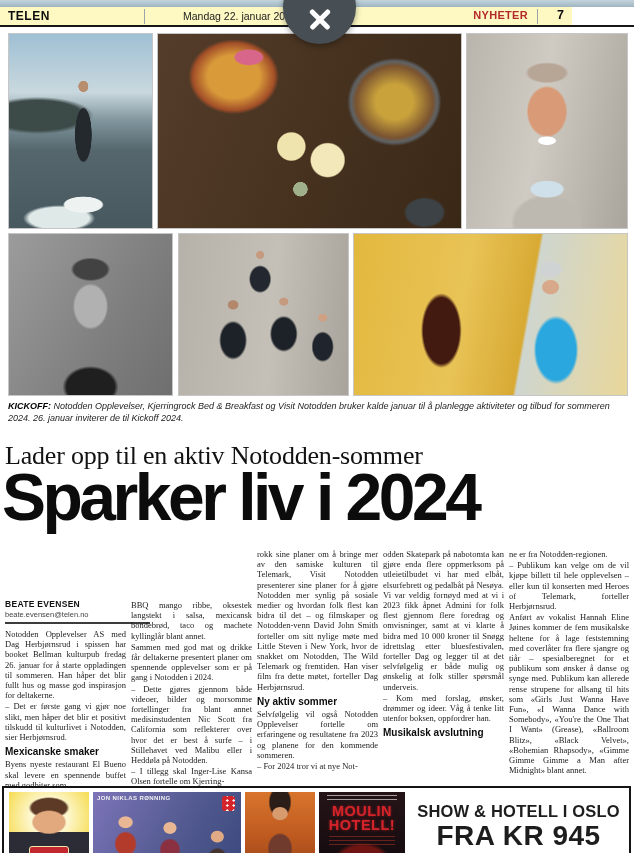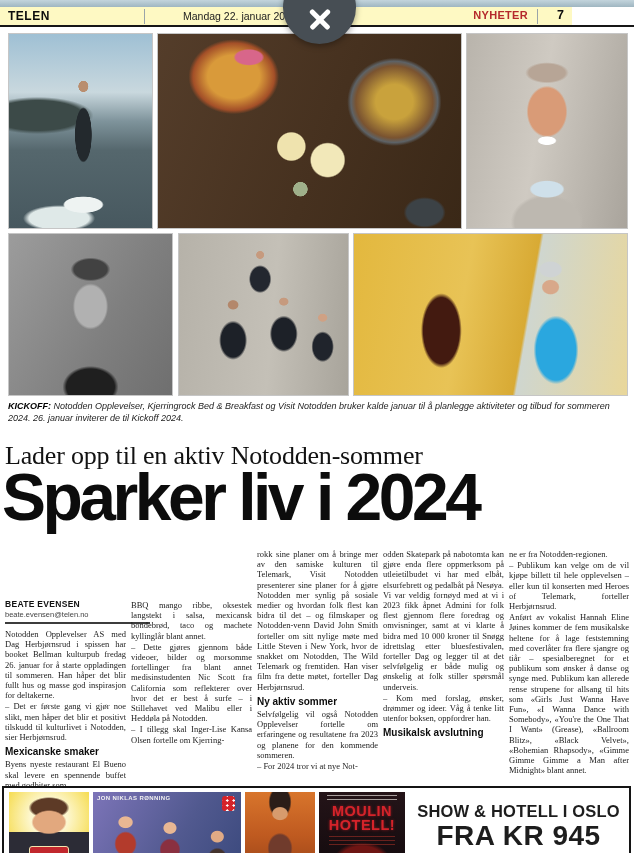--- a/index.html
+++ b/index.html
@@ -197,20 +197,21 @@
   </div>
 
   <div class="col c0">
       <p>Notodden Opplevelser AS med Dag Herbjørnsrud i spissen har booket Bellman kulturpub fredag 26. januar for å starte oppladingen til sommeren. Han håper det blir fullt hus og masse god inspirasjon for deltakerne.</p>
       <p>– Det er første gang vi gjør noe slikt, men håper det blir et positivt tilskudd til kulturlivet i Notodden, sier Herbjørnsrud.</p>
       <h4>Mexicanske smaker</h4>
       <p>Byens nyeste restaurant El Bueno skal levere en spennende buffet med godbiter som</p>
     </div>
   <div class="col c1">
       <p>BBQ mango ribbe, oksestek langstekt i salsa, mexicansk bondebrød, taco og machete kyllinglår blant annet.</p>
+      <p>Sammen med god mat og drikke får deltakerne presentert planer om spennende opplevelser som er på gang i Notodden i 2024.</p>
       <p>– Dette gjøres gjennom både videoer, bilder og morsomme fortellinger fra blant annet medisinstudenten Nic Scott fra California som reflekterer over hvor det er best å surfe – i Stillehavet ved Malibu eller i Heddøla på Notodden.</p>
       <p>– I tillegg skal Inger-Lise Kansa Olsen fortelle om Kjerring-</p>
     </div>
   <div class="col c2">
       <p>rokk sine planer om å bringe mer av den samiske kulturen til Telemark, Visit Notodden presenterer sine planer for å gjøre Notodden mer synlig på sosiale medier og hvordan folk flest kan bidra til det – og filmskaper og Notodden-venn David John Smith forteller om sitt nylige møte med Little Steven i New York, hvor de snakket om Notodden, The Wild Telemark og fremtiden. Han viser film fra dette møtet, forteller Dag Herbjørnsrud.</p>
       <h4>Ny aktiv sommer</h4>
       <p>Selvfølgelig vil også Notodden Opplevelser fortelle om erfaringene og resultatene fra 2023 og planene for den kommende sommeren.</p>
       <p>– For 2024 tror vi at nye Not-</p>
     </div>
   <div class="col c3">

